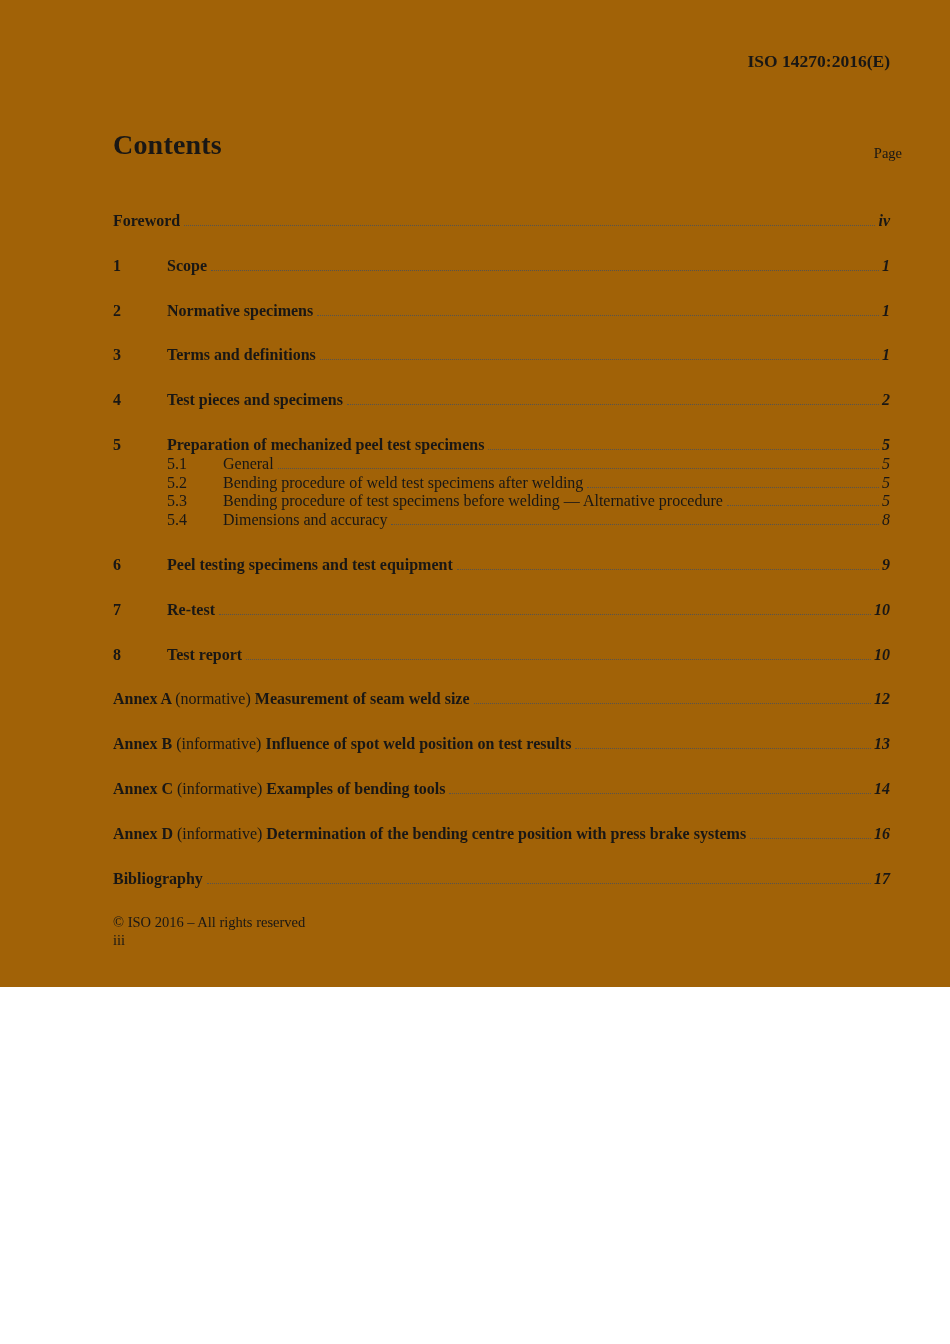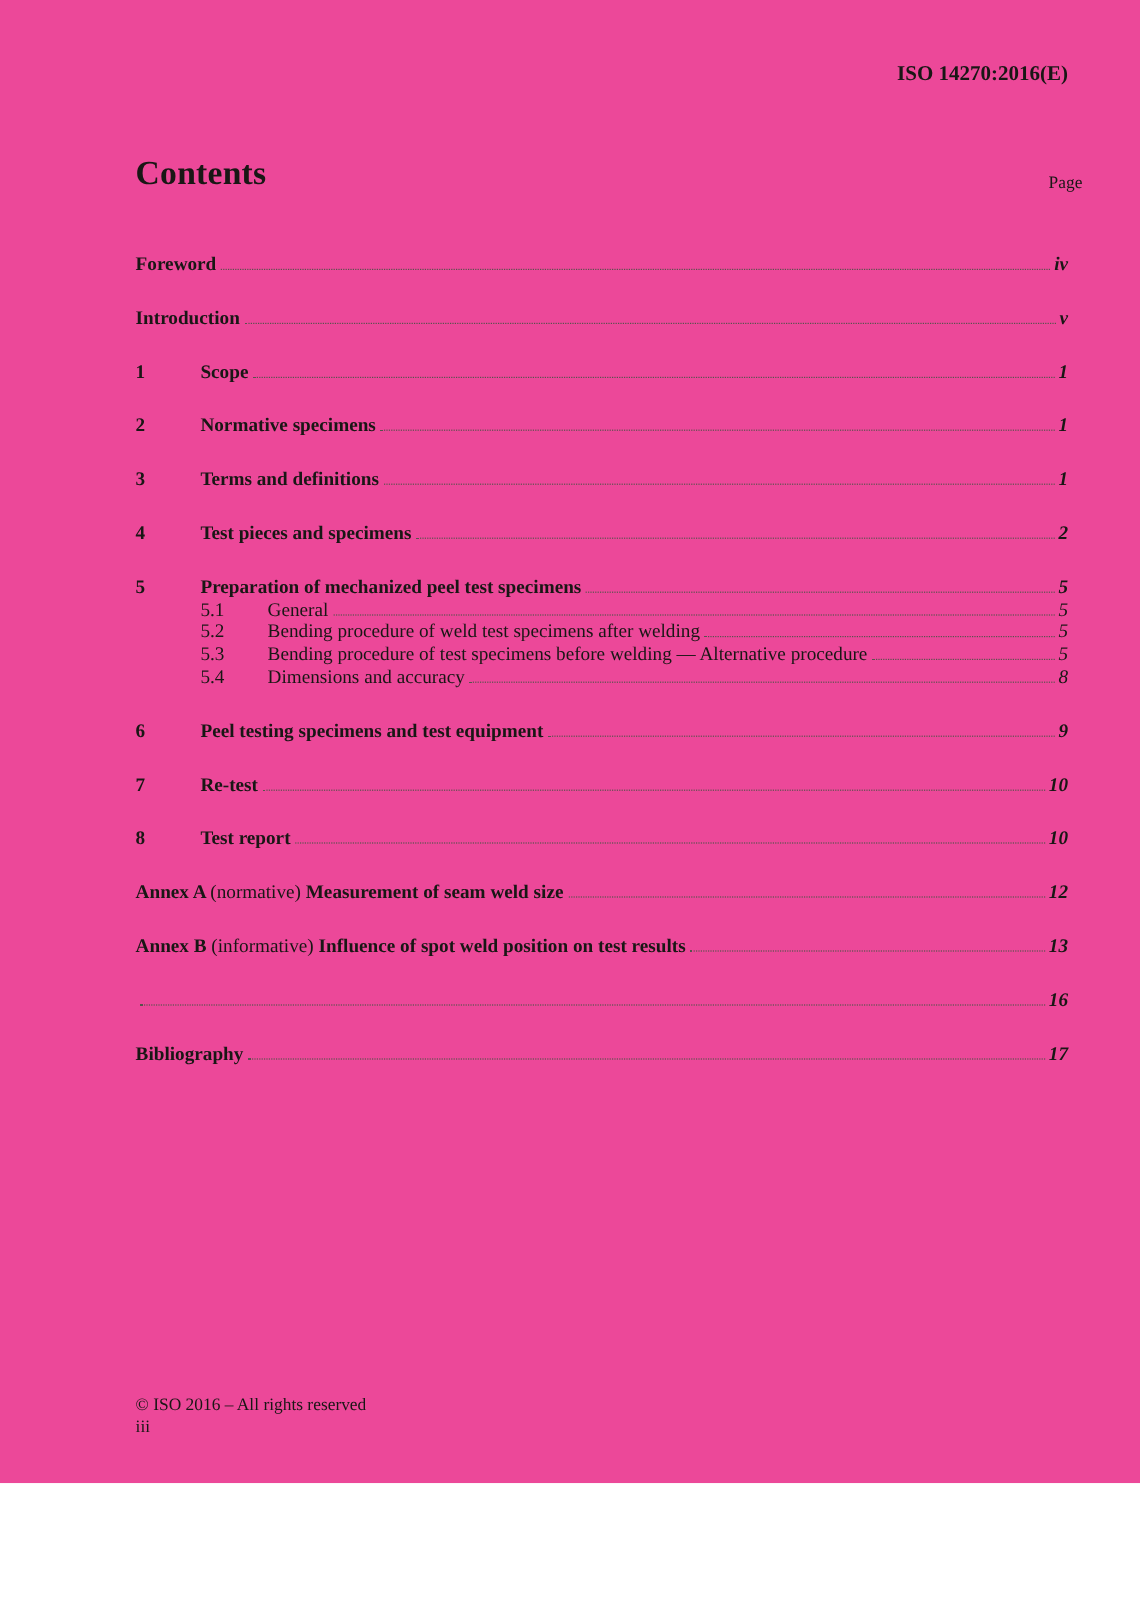--- a/index.html
+++ b/index.html
@@ -5,22 +5,22 @@
   * { margin: 0; padding: 0; box-sizing: border-box; }
   html, body { background: #ffffff; }
   body {
     font-family: "Liberation Serif", "DejaVu Serif", serif;
     color: #191715;
     width: 950px;
   }
   .page {
     position: relative;
     width: 950px;
-    height: 1236px;
-    background: #ec4899;
+    height: 987px;
+    background: #a16207;
     overflow: hidden;
   }
   .doc-header {
     position: absolute;
     top: 50px;
     left: 113px;
     right: 60px;
     text-align: right;
     font-weight: bold;
     font-size: 17.5px;
@@ -108,25 +108,20 @@
     <div class="contents-title">Contents</div>
     <div class="page-col-label">Page</div>
   </div>
 
   <div class="toc">
       <div class="toc-row front">
         <span class="label">Foreword</span>
         <span class="leader"></span>
         <span class="pagenum">iv</span>
       </div>
-      <div class="toc-row front">
-        <span class="label">Introduction</span>
-        <span class="leader"></span>
-        <span class="pagenum">v</span>
-      </div>
       <div class="toc-row clause">
         <span class="num">1</span>
         <span class="label">Scope</span>
         <span class="leader"></span>
         <span class="pagenum">1</span>
       </div>
       <div class="toc-row clause">
         <span class="num">2</span>
         <span class="label">Normative specimens</span>
         <span class="leader"></span>
@@ -196,20 +191,26 @@
         <span class="label"><span>Annex A </span><span class="annex-qualifier">(normative) </span><span>Measurement of seam weld size</span></span>
         <span class="leader"></span>
         <span class="pagenum">12</span>
       </div>
       <div class="toc-row annex">
         <span class="label"><span>Annex B </span><span class="annex-qualifier">(informative) </span><span>Influence of spot weld position on test results</span></span>
         <span class="leader"></span>
         <span class="pagenum">13</span>
       </div>
       <div class="toc-row annex">
+        <span class="label"><span>Annex C </span><span class="annex-qualifier">(informative) </span><span>Examples of bending tools</span></span>
+        <span class="leader"></span>
+        <span class="pagenum">14</span>
+      </div>
+      <div class="toc-row annex">
+        <span class="label"><span>Annex D </span><span class="annex-qualifier">(informative) </span><span>Determination of the bending centre position with press brake systems</span></span>
         <span class="leader"></span>
         <span class="pagenum">16</span>
       </div>
       <div class="toc-row front">
         <span class="label">Bibliography</span>
         <span class="leader"></span>
         <span class="pagenum">17</span>
       </div>
     </div>
 

